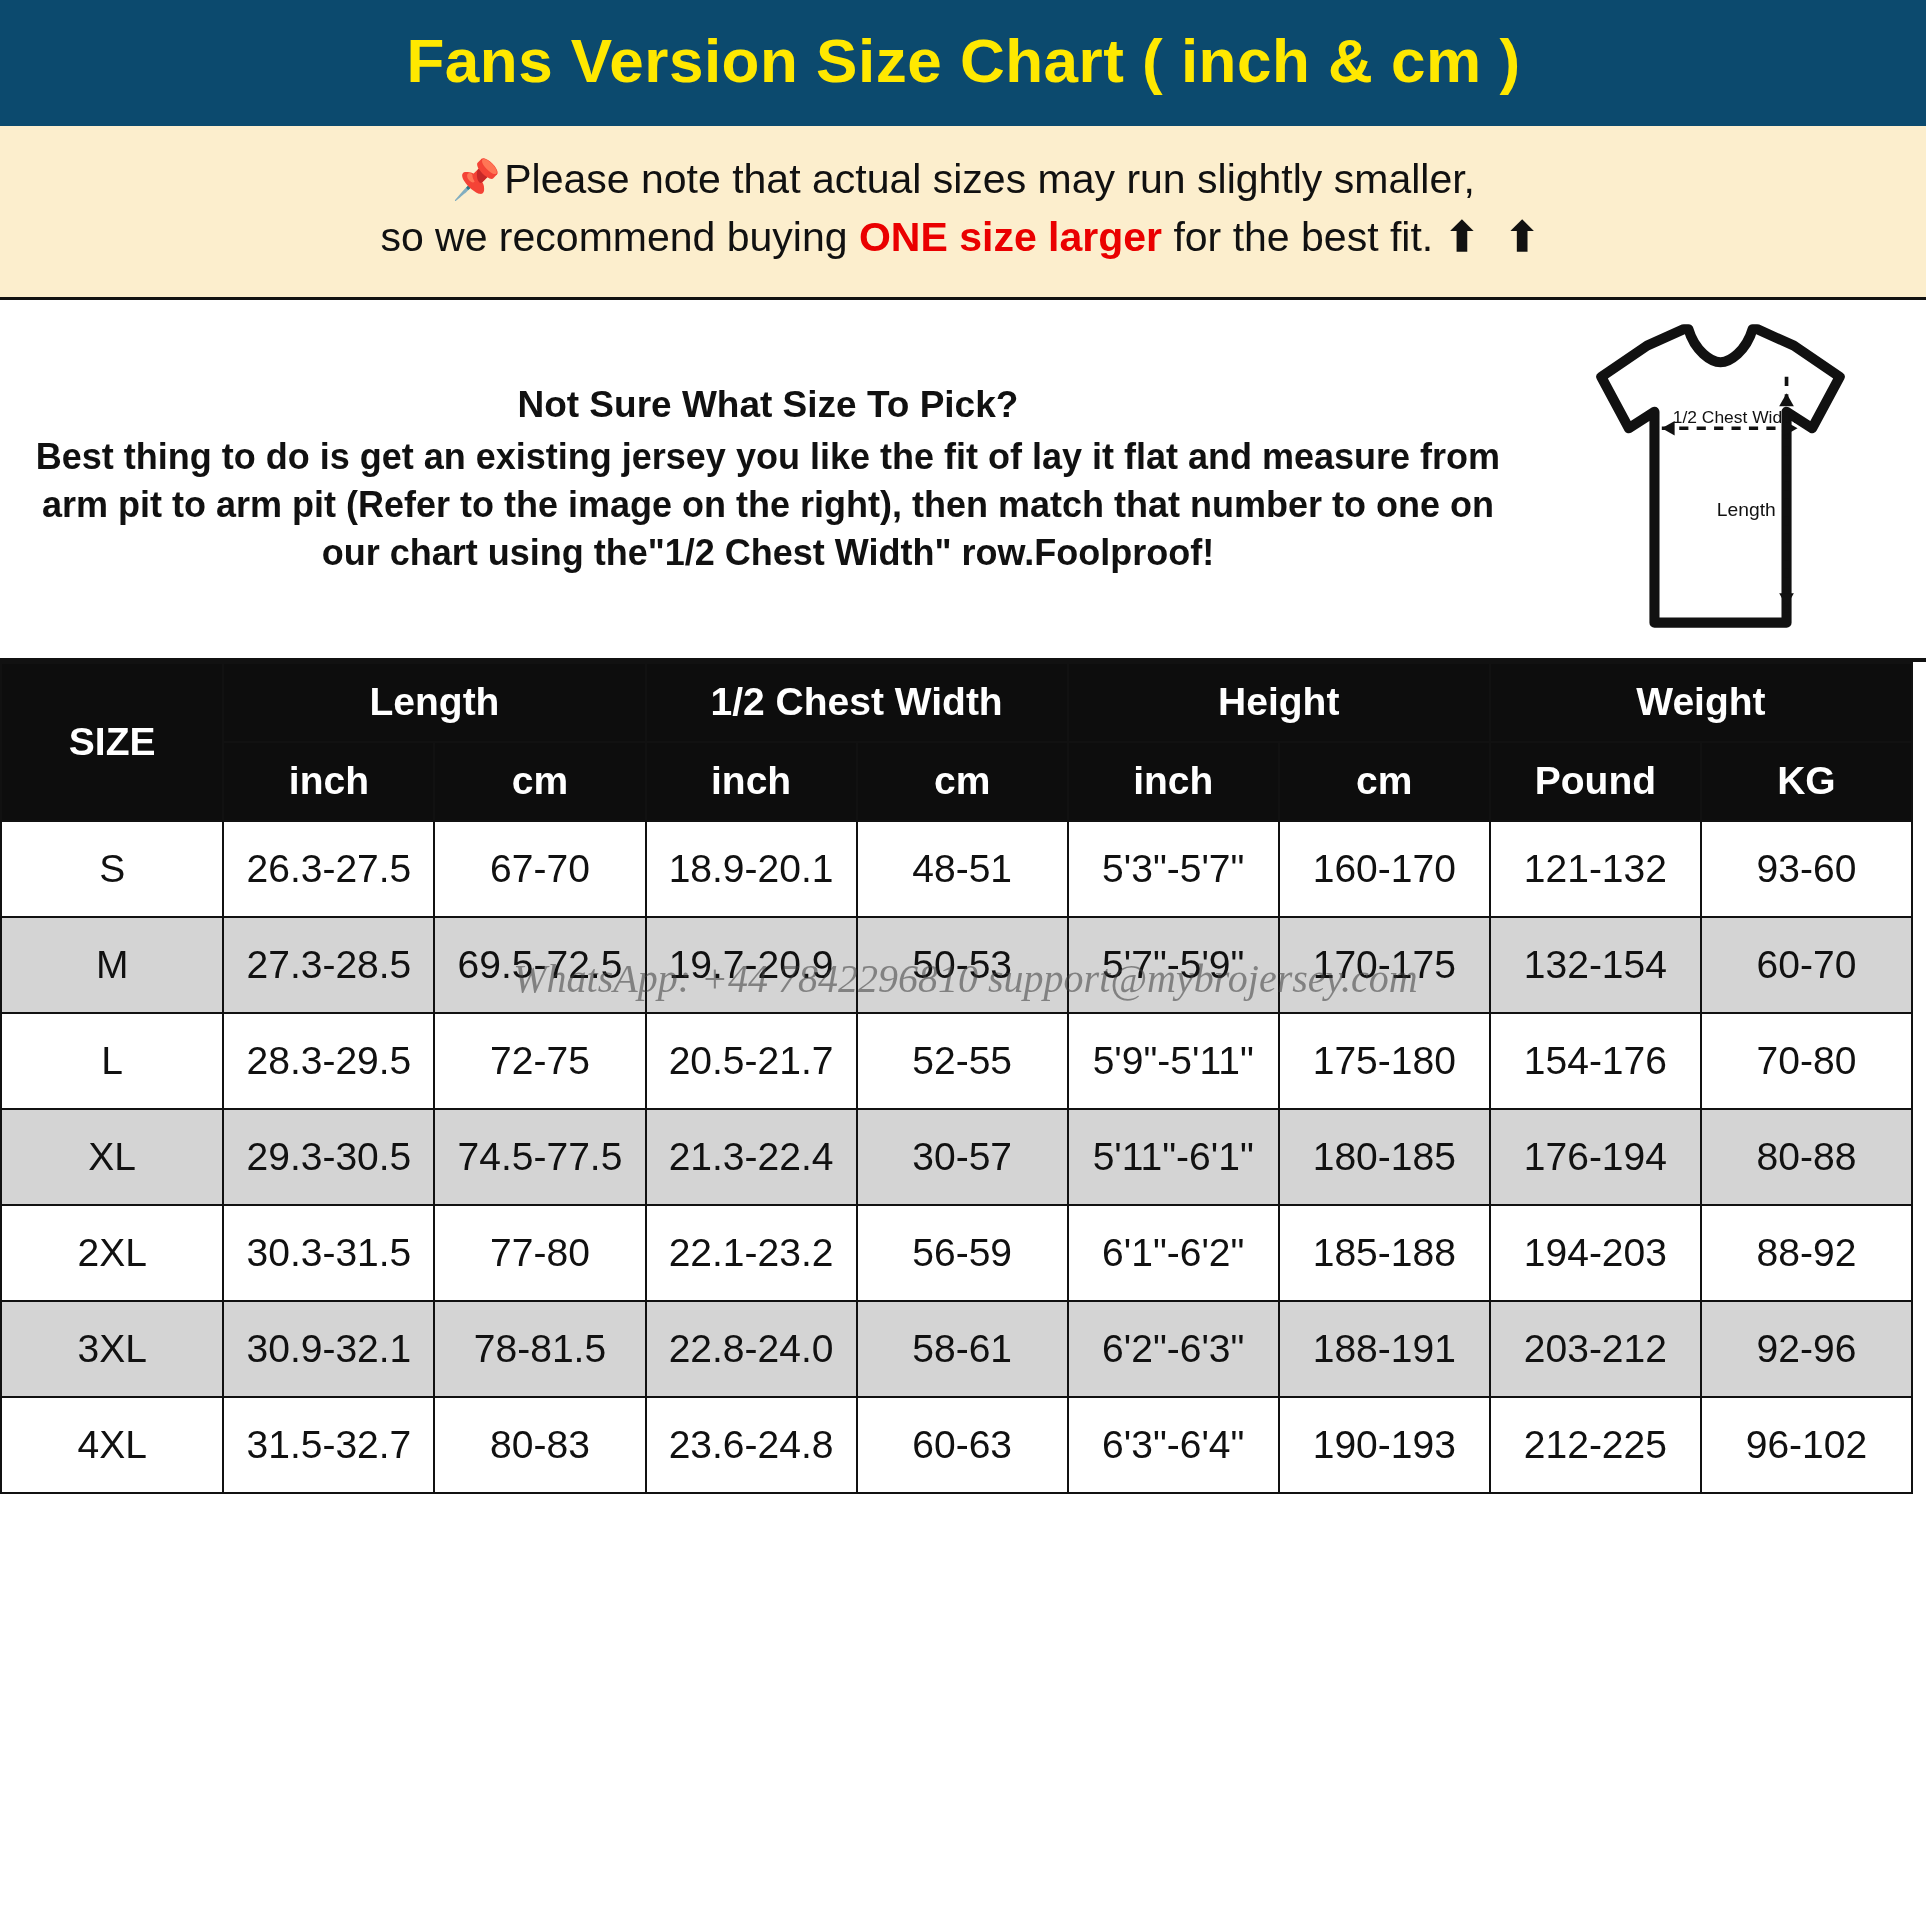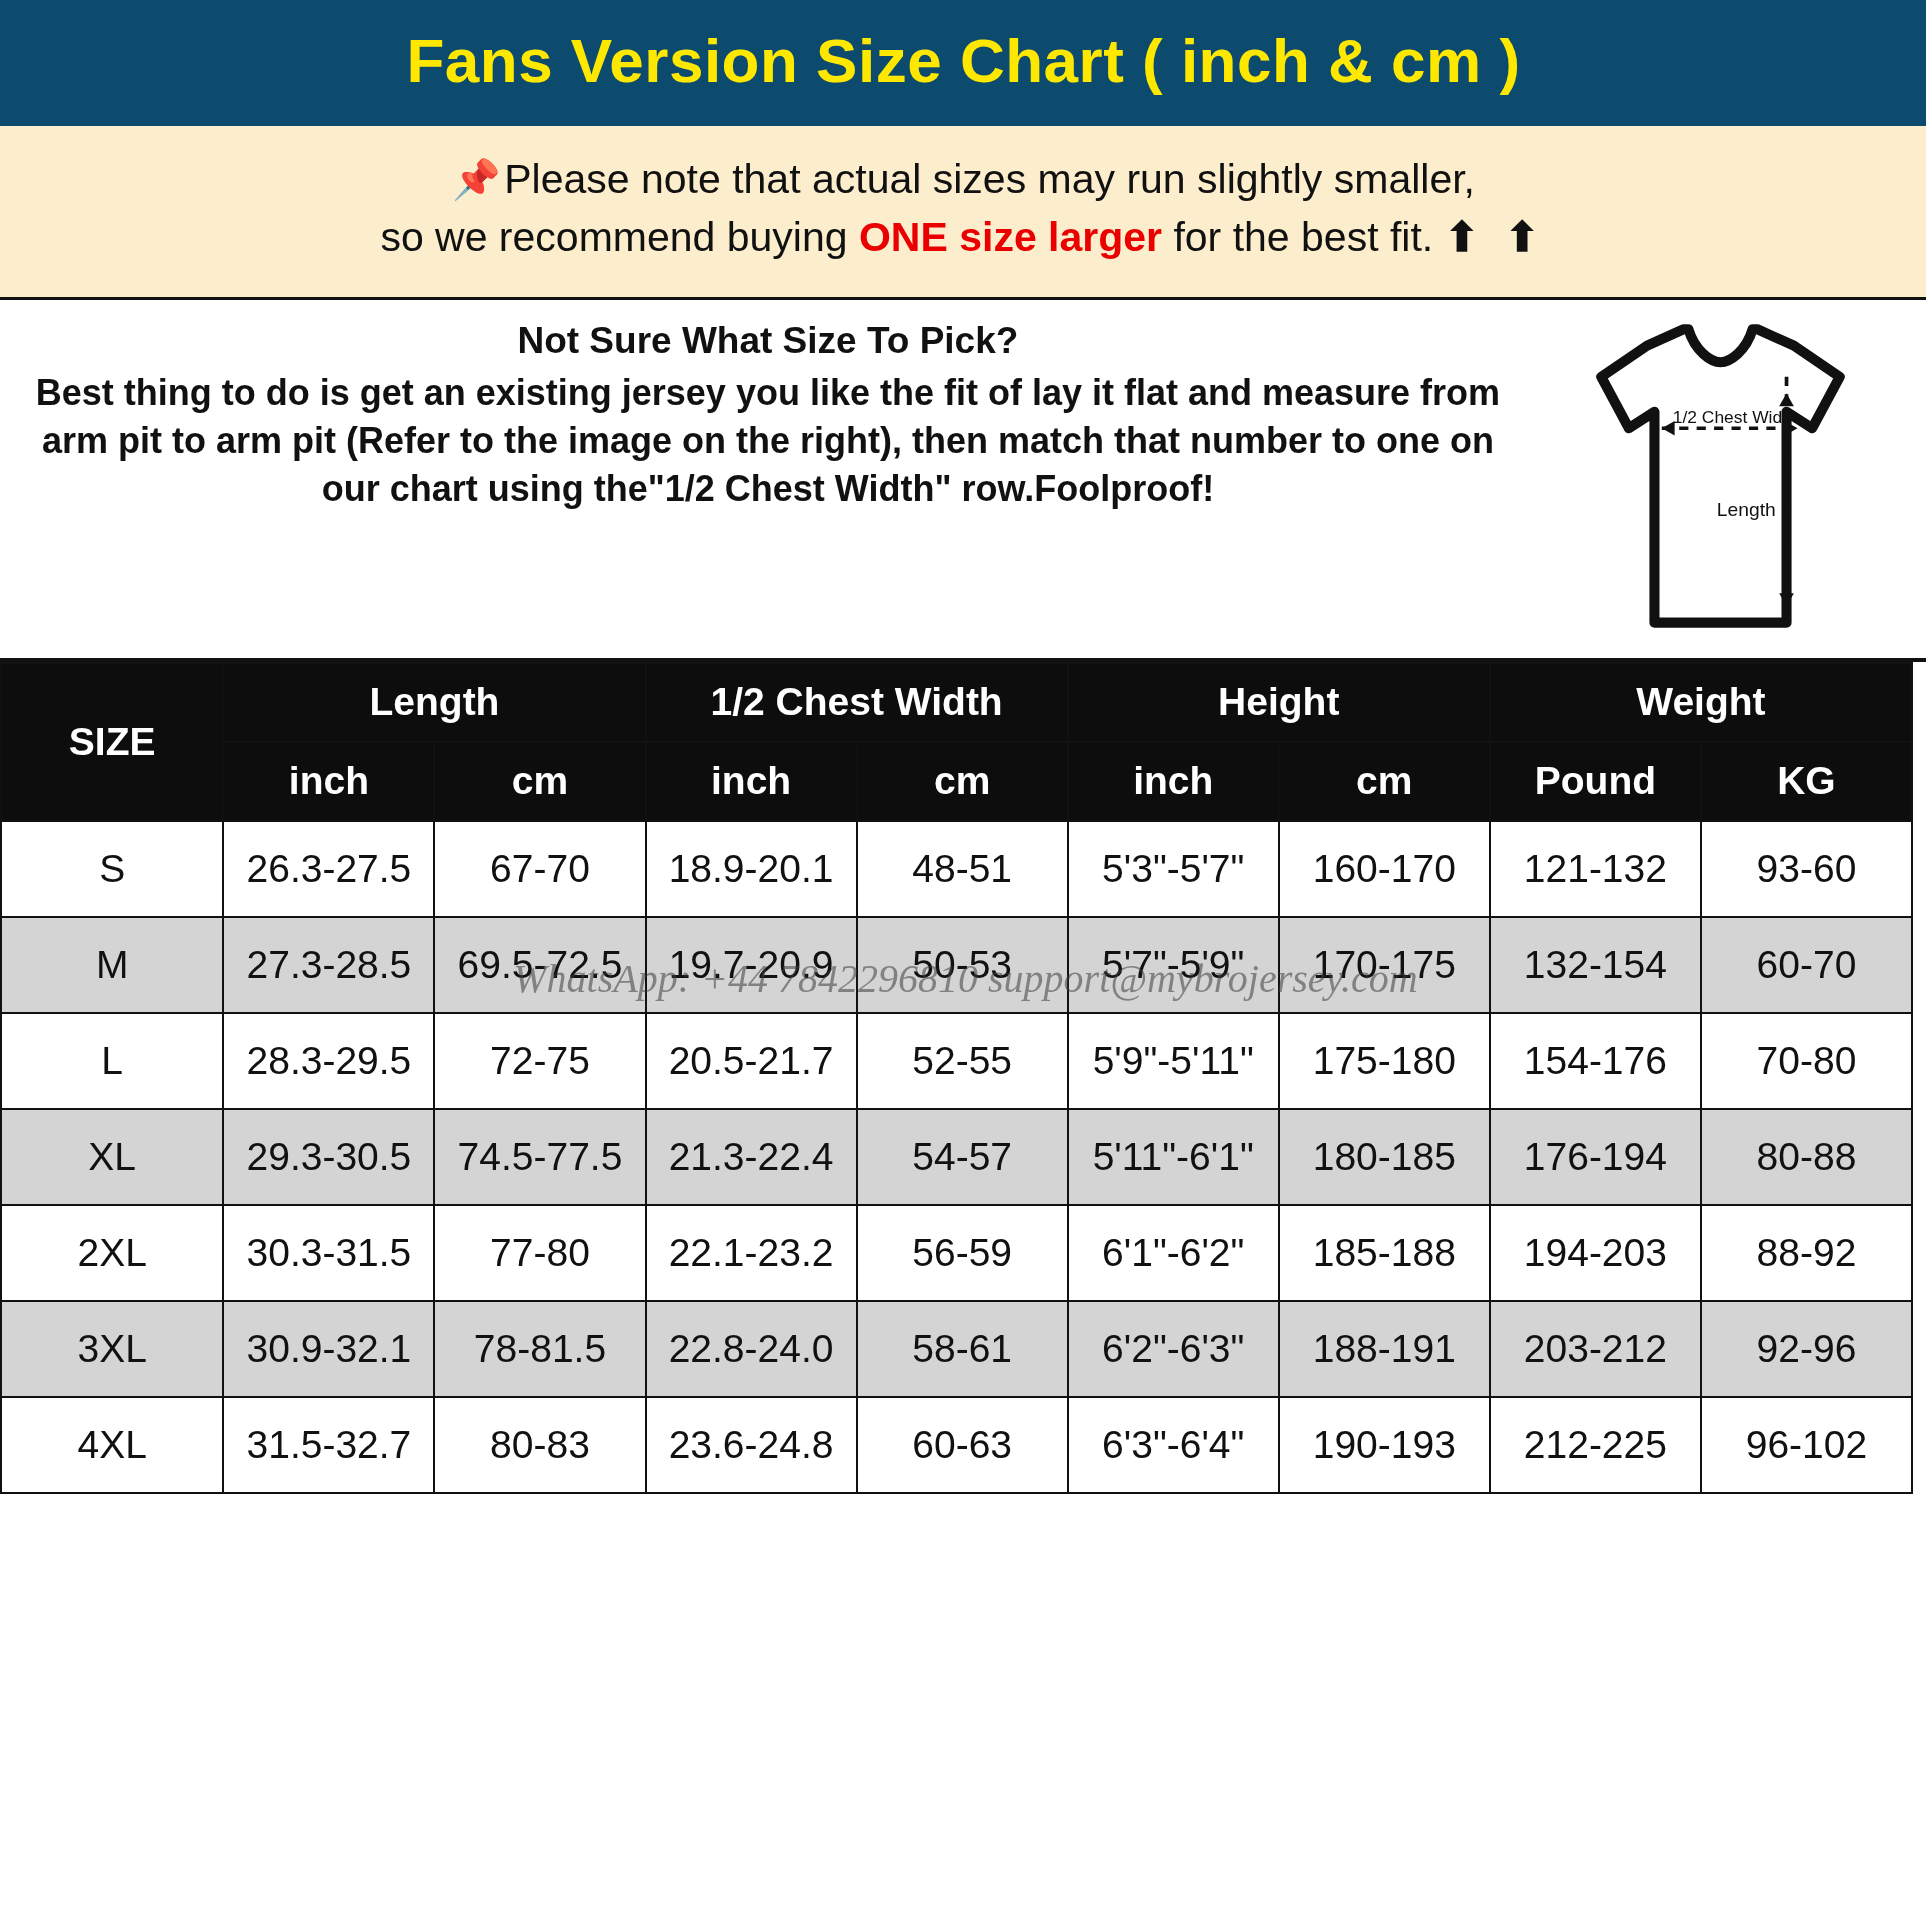--- a/index.html
+++ b/index.html
@@ -56,21 +56,21 @@
     font-weight: bold;
   }
   .arrow-up {
     font-weight: bold;
     letter-spacing: 7.3px;
   }
 
   
   .help-section {
     display: flex;
-    align-items: flex-start;
+    align-items: center;
     padding: 20px 9.2px 16.5px 9.2px;
     border-bottom: 4.6px solid #111;
   }
   .help-text {
     flex: 1 1 auto;
     text-align: center;
     padding: 0 9.2px 0 13px;
   }
   .help-head {
     font-size: 37px;
@@ -239,21 +239,21 @@
         <td>5'9"-5'11"</td>
         <td>175-180</td>
         <td>154-176</td>
         <td>70-80</td>
       </tr>
       <tr class="alt">
         <td class="size-cell">XL</td>
         <td>29.3-30.5</td>
         <td>74.5-77.5</td>
         <td>21.3-22.4</td>
-        <td>54-57</td>
+        <td>30-57</td>
         <td>5'11"-6'1"</td>
         <td>180-185</td>
         <td>176-194</td>
         <td>80-88</td>
       </tr>
       <tr>
         <td class="size-cell">2XL</td>
         <td>30.3-31.5</td>
         <td>77-80</td>
         <td>22.1-23.2</td>

